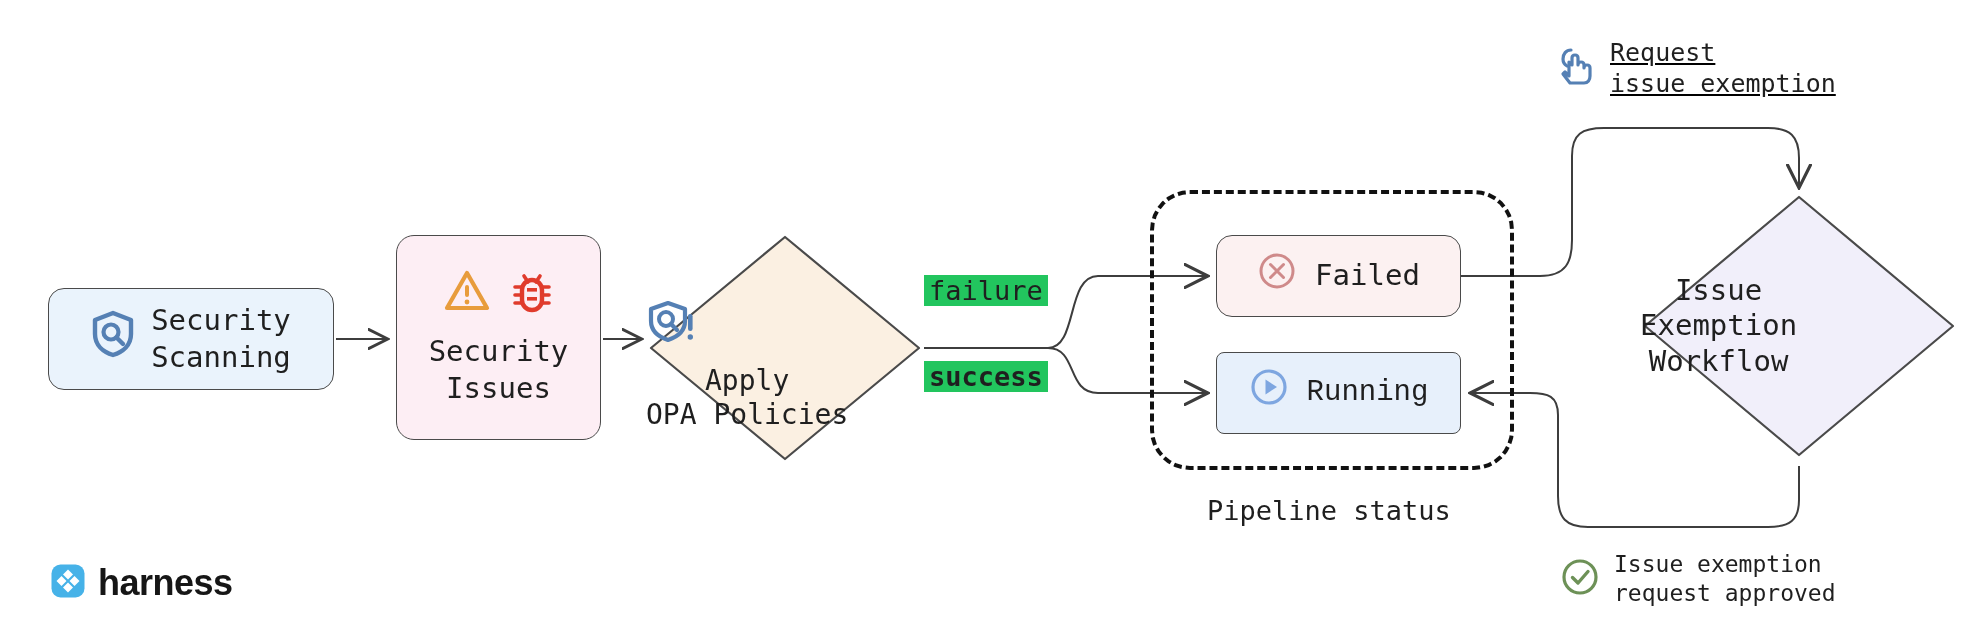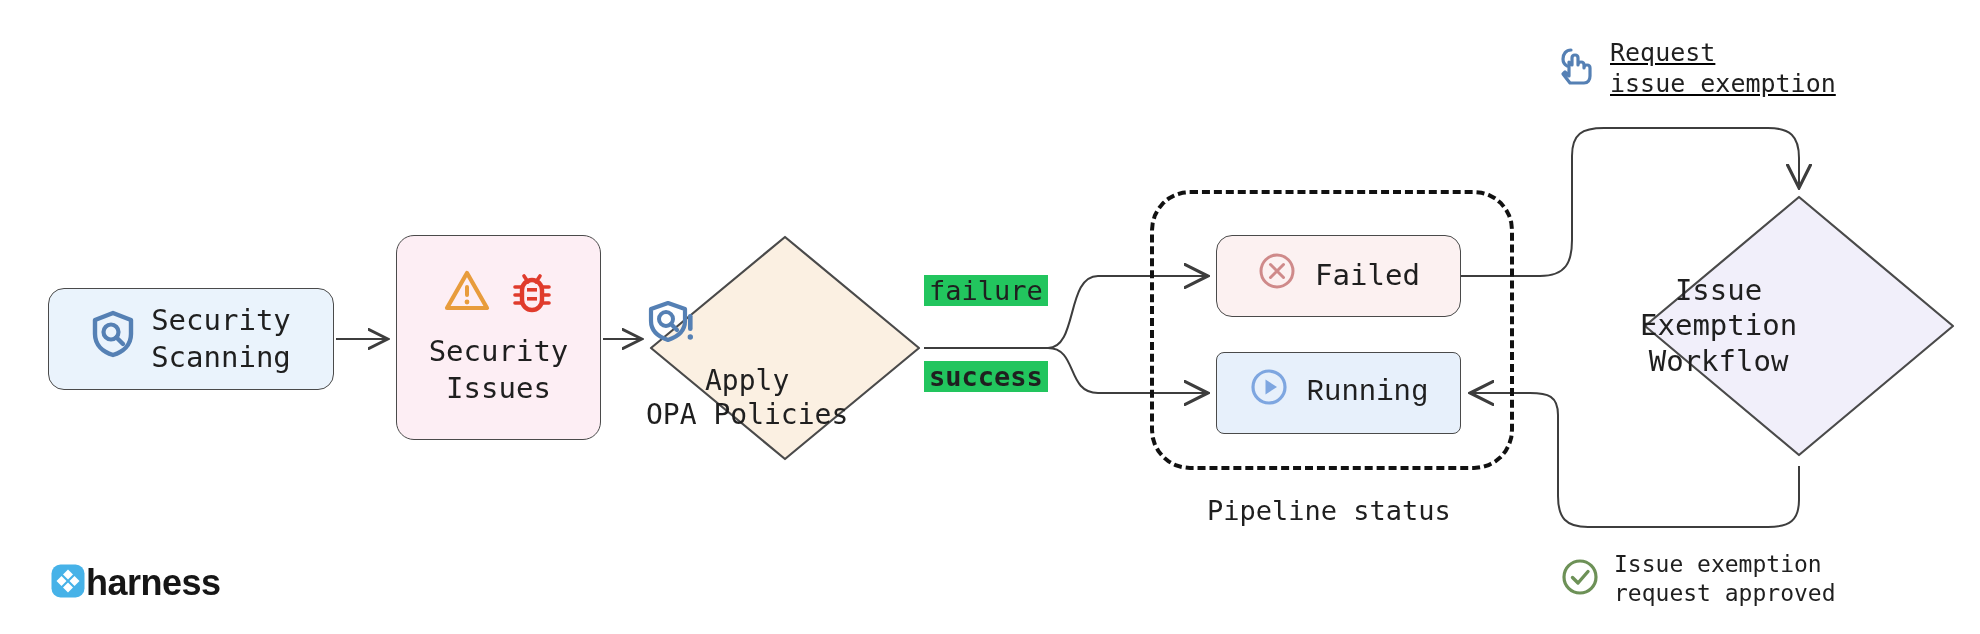--- a/index.html
+++ b/index.html
@@ -171,21 +171,21 @@
   #ann-request { left: 1560px; top: 37px; text-decoration: underline; }
   #ann-approved { left: 1560px; top: 550px; }
   #ann-approved .ann-text { font-size: 23px; }
 
   
   #harness-logo {
     position: absolute;
     left: 50px; top: 562px;
     display: flex;
     align-items: center;
-    gap: 0;
+    gap: 12px;
   }
   #harness-logo .wordmark {
     font-family: "Liberation Sans", sans-serif;
     font-size: 36px;
     font-weight: 700;
     color: #161616;
     letter-spacing: -0.5px;
   }
 </style>
 </head>

